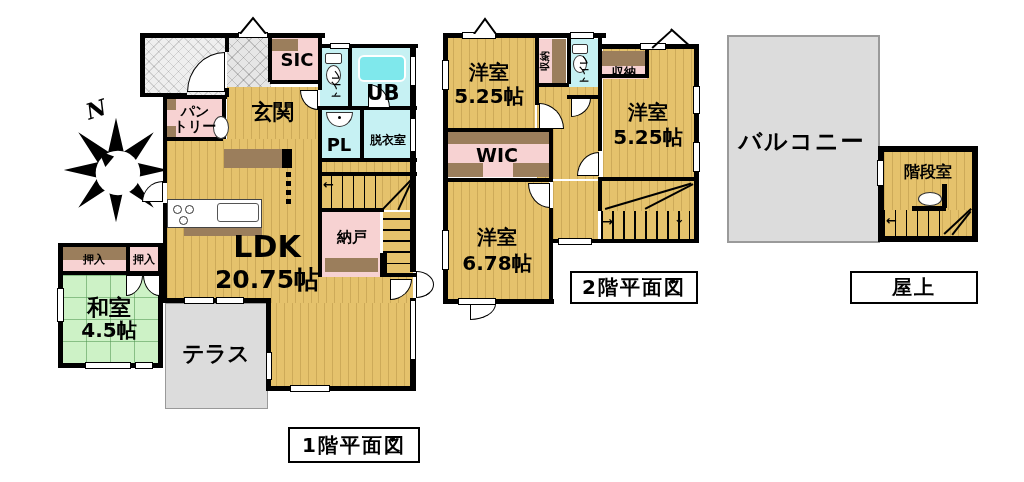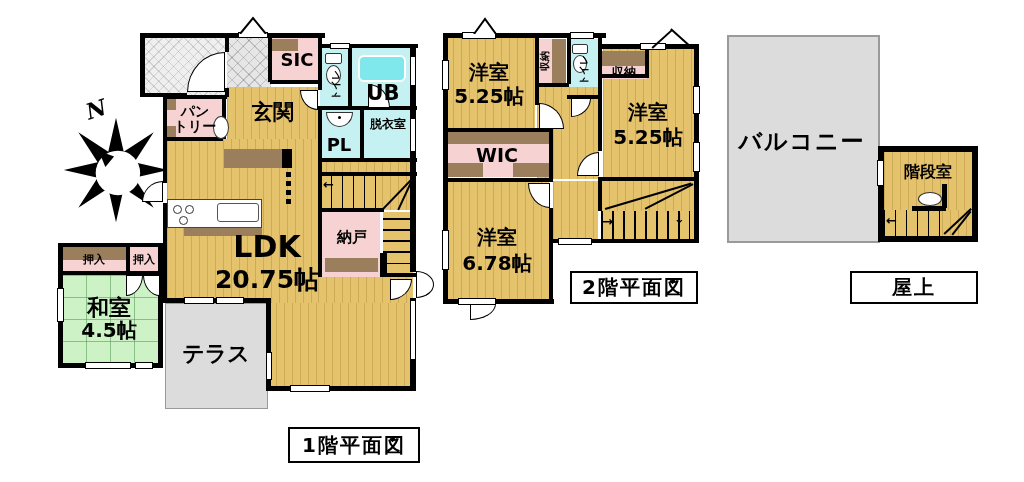--- a/index.html
+++ b/index.html
@@ -172,21 +172,21 @@
     <div class="dot" style="left:286px;top:199px;"></div>
     <div class="arrow" style="left:323px;top:178px;">←</div>
 
     <div class="lbl" style="left:273px;top:112px;font-size:21px;">玄関</div>
     <div class="lbl" style="left:297px;top:60px;font-size:18px;">SIC</div>
     <div class="lbl" style="left:195px;top:119px;font-size:14px;">パン
 トリー</div>
     <div class="vlbl" style="left:336px;top:85px;font-size:10px;">トイレ</div>
     <div class="lbl" style="left:383px;top:93px;font-size:21px;">UB</div>
     <div class="lbl" style="left:339px;top:145px;font-size:18px;">PL</div>
-    <div class="lbl" style="left:388px;top:124px;font-size:12px;">脱衣室</div>
+    <div class="lbl" style="left:388px;top:140px;font-size:12px;">脱衣室</div>
     <div class="lbl" style="left:267px;top:247px;font-size:30px;">LDK</div>
     <div class="lbl" style="left:267px;top:279px;font-size:25px;">20.75帖</div>
     <div class="lbl" style="left:352px;top:237px;font-size:15px;">納戸</div>
     <div class="lbl" style="left:94px;top:260px;font-size:11px;">押入</div>
     <div class="lbl" style="left:144px;top:260px;font-size:11px;">押入</div>
     <div class="lbl" style="left:109px;top:308px;font-size:22px;">和室</div>
     <div class="lbl" style="left:109px;top:331px;font-size:20px;">4.5帖</div>
     <div class="lbl" style="left:216px;top:354px;font-size:22px;">テラス</div>
     <div class="plan-title" style="left:288px;top:427px;width:132px;height:36px;">1階平面図</div>
   </div>

